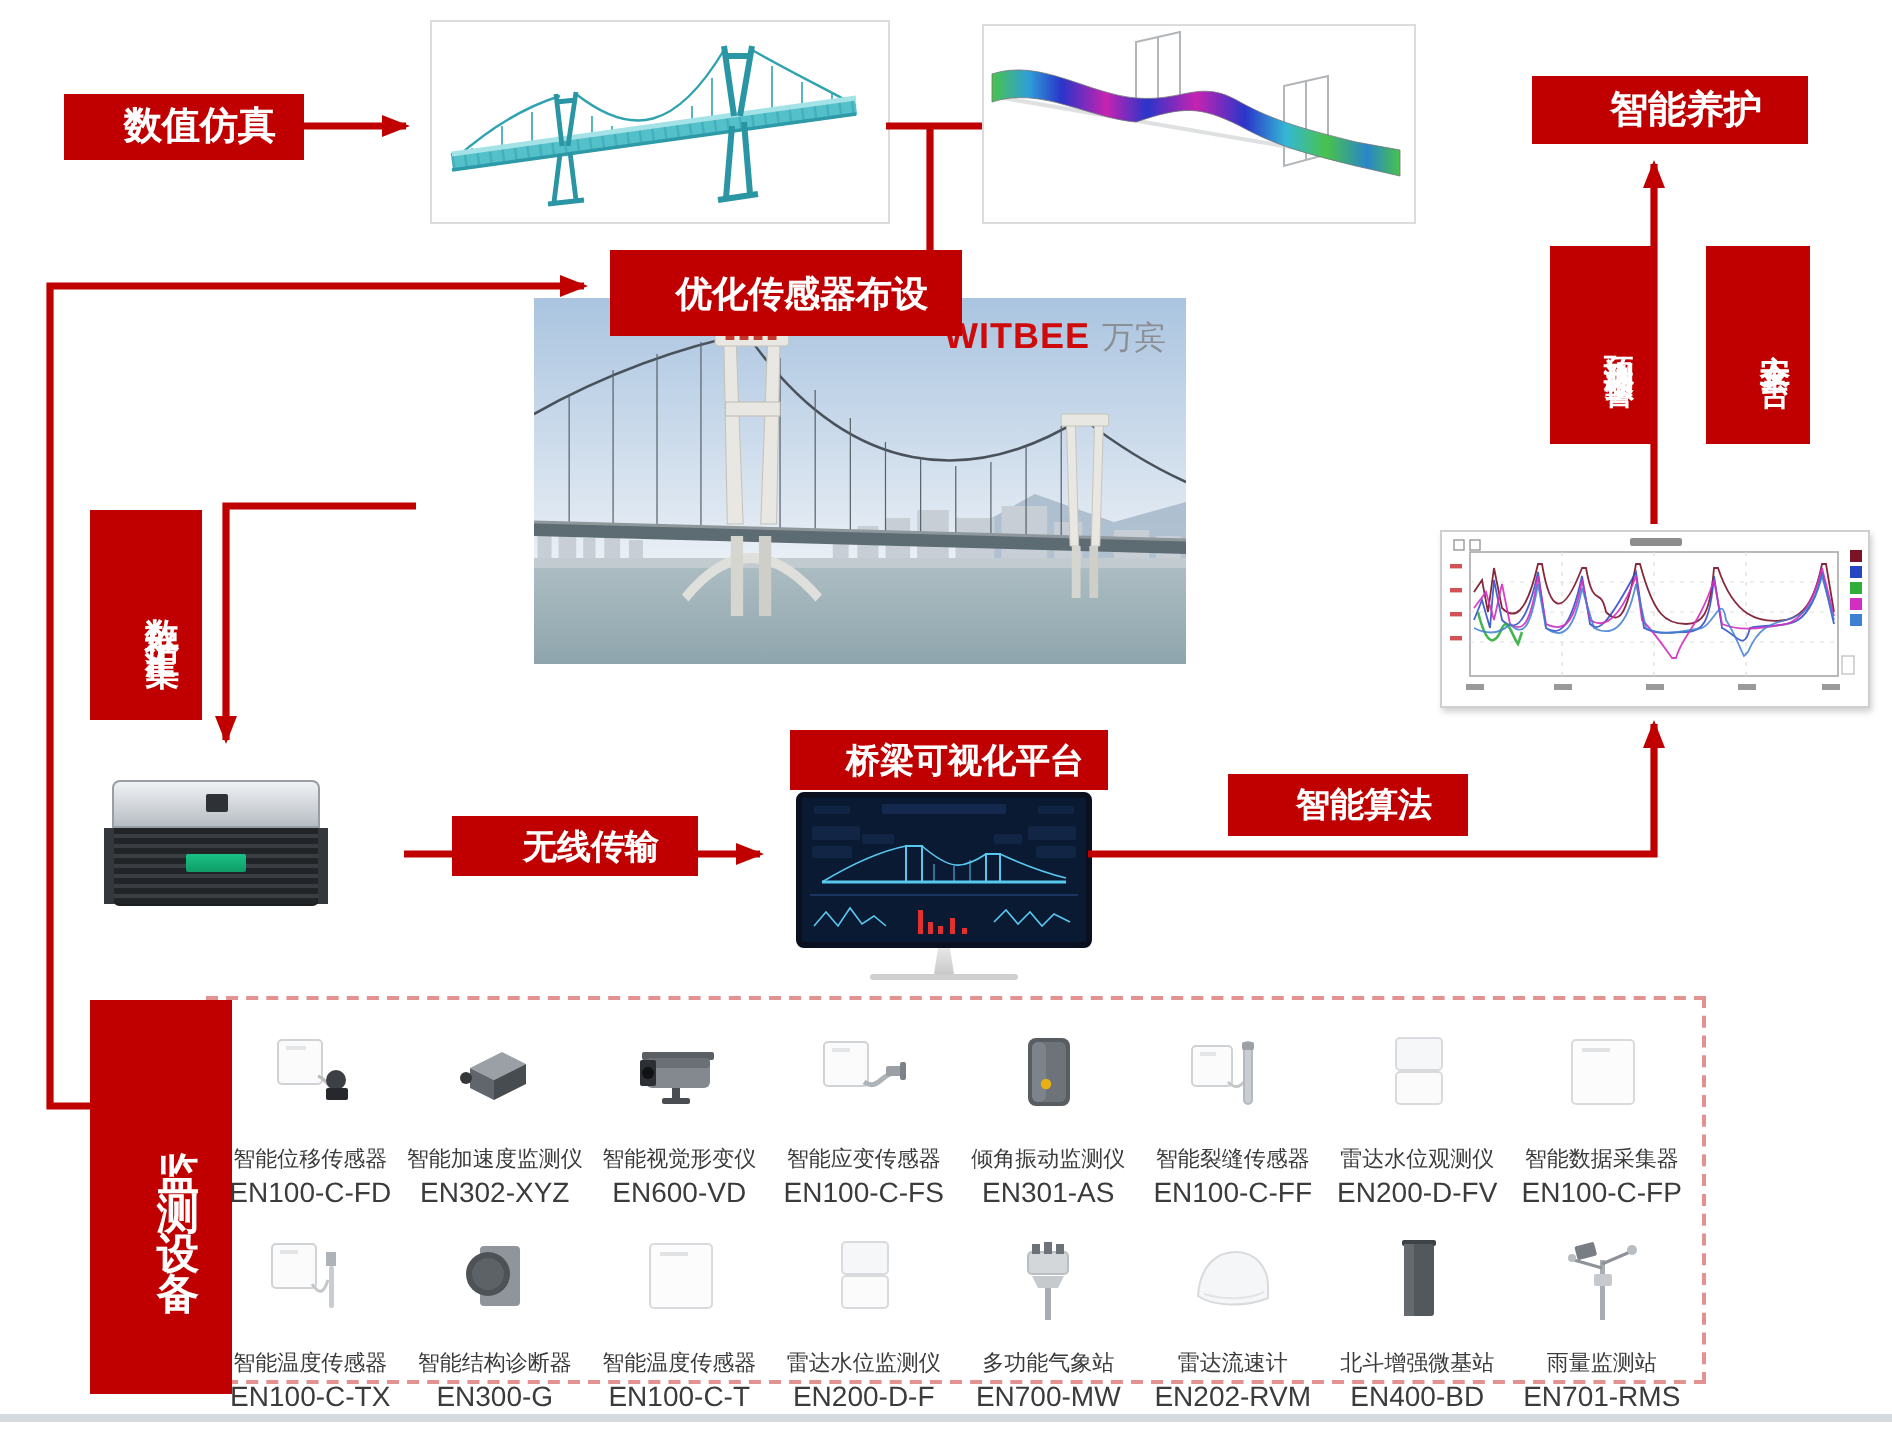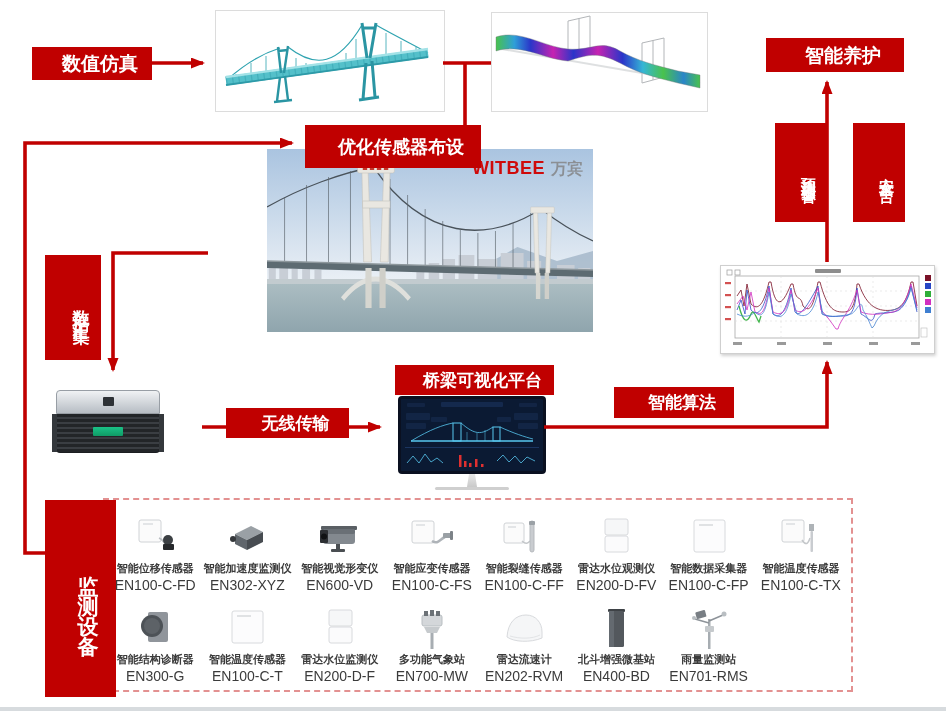--- a/index.html
+++ b/index.html
@@ -15,21 +15,21 @@
 
   
   .imgbox{position:absolute;background:#fff;border:1px solid #dcdcdc;z-index:5;}
   .imgbox svg{display:block;width:100%;height:100%;}
 
   
   .photo{position:absolute;left:267px;top:149px;width:326px;height:183px;z-index:4;overflow:hidden;}
   .photo svg{display:block;width:100%;height:100%;}
   .witbee{position:absolute;top:9px;right:10px;z-index:6;display:flex;align-items:baseline;gap:6px;}
   .witbee .wb{color:#cf0a0a;font-weight:bold;font-size:18px;letter-spacing:.5px;}
-  .witbee .wbcn{color:#8b8f94;font-weight:bold;font-size:16px;text-align:center;}
+  .witbee .wbcn{color:#8b8f94;font-weight:normal;font-size:16px;text-align:center;}
 
   
   .connectors{position:absolute;inset:0;z-index:20;pointer-events:none;}
 
   
   .server{position:absolute;left:56px;top:390px;width:104px;height:64px;z-index:5;}
   .srv-top{height:22px;background:linear-gradient(#f0f2f4,#b7bdc4);border:1px solid #989ea5;
            border-radius:4px 4px 0 0;position:relative;}
   .srv-logo{position:absolute;left:50%;top:6px;width:11px;height:9px;margin-left:-5px;background:#2e3236;border-radius:1px;}
   .srv-grill{height:38px;background:repeating-linear-gradient(0deg,#222528 0 3px,#3a3e43 3px 5px);
@@ -54,21 +54,21 @@
   .legend{position:absolute;top:9px;right:3px;display:flex;flex-direction:column;gap:2px;}
   .legend i{width:6px;height:6px;display:block;}
 
   
   .panel{position:absolute;left:103px;top:498px;width:750px;height:194px;border:2px dashed var(--dash);
          background:#fff;z-index:5;box-sizing:border-box;}
   .device-grid{display:grid;grid-template-columns:repeat(8,1fr);row-gap:6px;padding:8px 4px 0 4px;}
   .device{text-align:center;}
   .dev-icon{height:50px;display:flex;align-items:flex-end;justify-content:center;}
   .dev-icon svg{display:block;}
-  .dev-name{font-size:11px;font-weight:bold;color:#3b3b3b;margin-top:3px;white-space:nowrap;}
+  .dev-name{font-size:11px;font-weight:normal;color:#3b3b3b;margin-top:14px;white-space:nowrap;}
   .dev-model{font-size:14px;font-weight:500;color:#3b3b3b;margin-top:1px;white-space:nowrap;}
 
   .footer-line{position:absolute;left:0;top:707px;width:946px;height:4px;background:#d7dbde;z-index:2;}
 </style>
 </head>
 <body style="--red: #C00000; --dash: #E39191;">
 
 <div class="stage">
 
   <div class="imgbox" style="left:215px;top:10px;width:228px;height:100px;">
@@ -400,20 +400,32 @@
               <rect x="33" y="17" width="8" height="5" rx="1" fill="#9aa0a5"></rect>
               <rect x="40" y="15" width="3" height="9" rx="1" fill="#7c8287"></rect>
             </svg>
           </div>
           <div class="dev-name">智能应变传感器</div>
           <div class="dev-model">EN100-C-FS</div>
         </div>
         <div class="device">
           <div class="dev-icon">
             <svg viewBox="0 0 44 42" width="44" height="42">
+              <rect x="12" y="3" width="21" height="34" rx="4" fill="#585d62"></rect>
+              <rect x="14" y="5" width="17" height="30" rx="3" fill="#6d7378"></rect>
+              <rect x="14" y="5" width="7" height="30" rx="3" fill="#7d838a"></rect>
+              <circle cx="21" cy="26" r="2.6" fill="#e8b015"></circle>
+            </svg>
+          </div>
+          <div class="dev-name">倾角振动监测仪</div>
+          <div class="dev-model">EN301-AS</div>
+        </div>
+        <div class="device">
+          <div class="dev-icon">
+            <svg viewBox="0 0 44 42" width="44" height="42">
               <rect x="2" y="7" width="20" height="20" rx="2" fill="#fbfbfb" stroke="#d0d3d6"></rect>
               <rect x="6" y="10" width="8" height="2" fill="#e3e5e7"></rect>
               <path d="M20,25 C24,29 26,27 28,25" stroke="#c4c7ca" stroke-width="1.5" fill="none"></path>
               <rect x="28" y="5" width="4" height="31" rx="2" fill="#c9ccd0" stroke="#b5b9bd"></rect>
               <rect x="27" y="5" width="6" height="4" rx="1" fill="#9ba1a6"></rect>
             </svg>
           </div>
           <div class="dev-name">智能裂缝传感器</div>
           <div class="dev-model">EN100-C-FF</div>
         </div>

